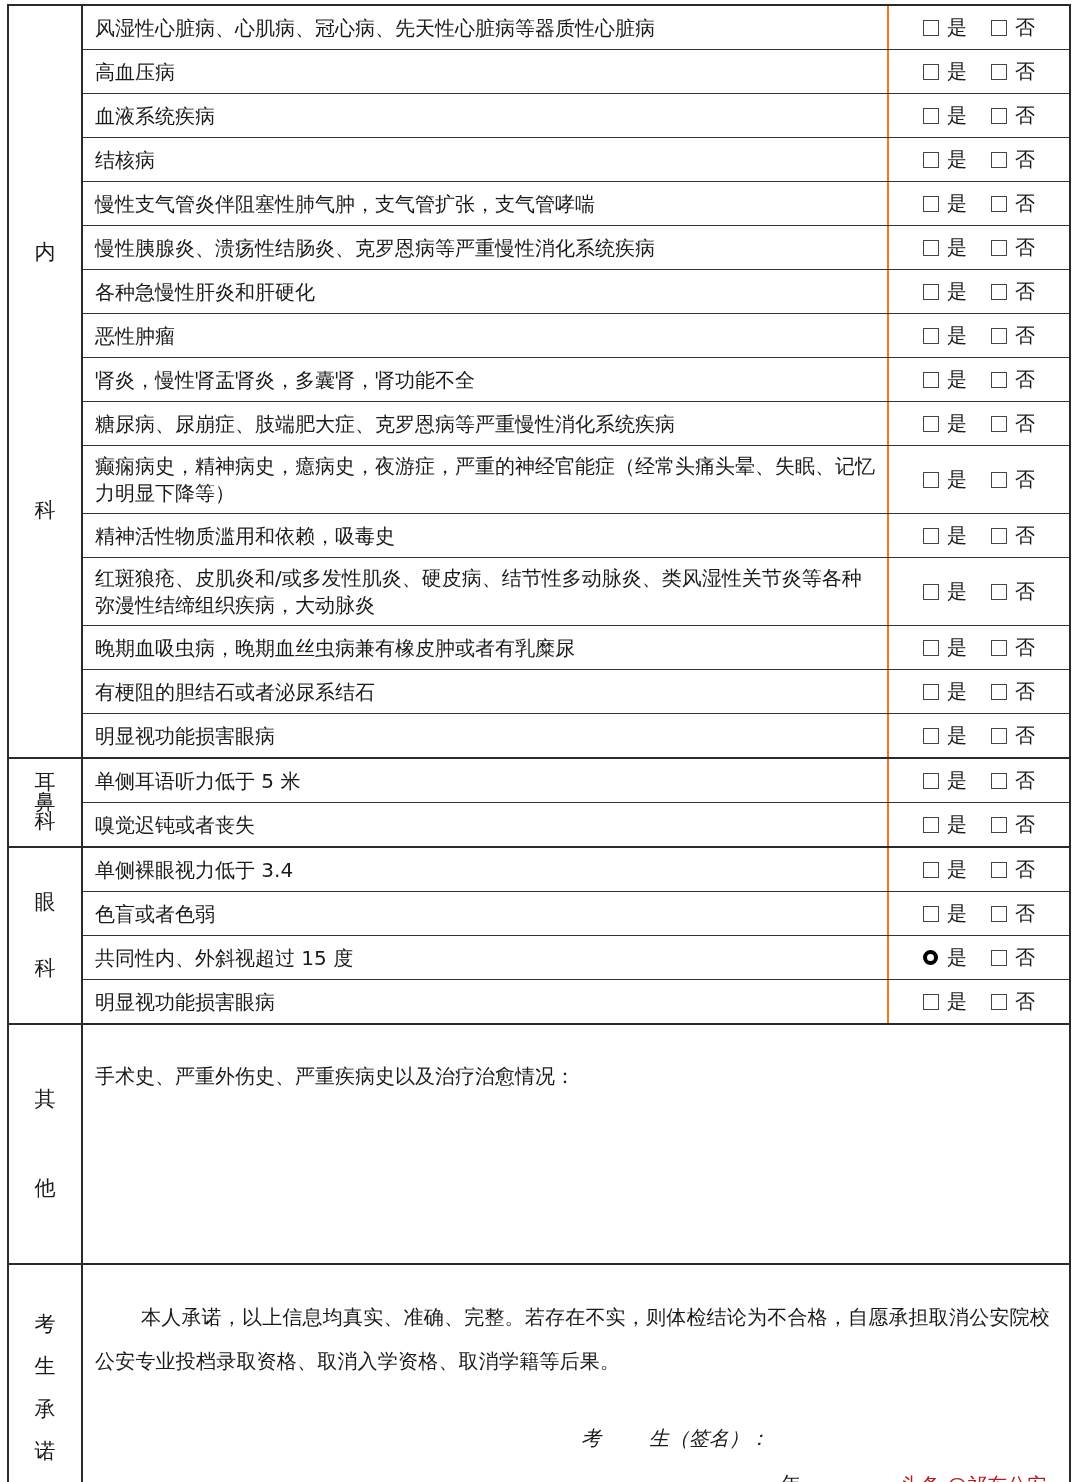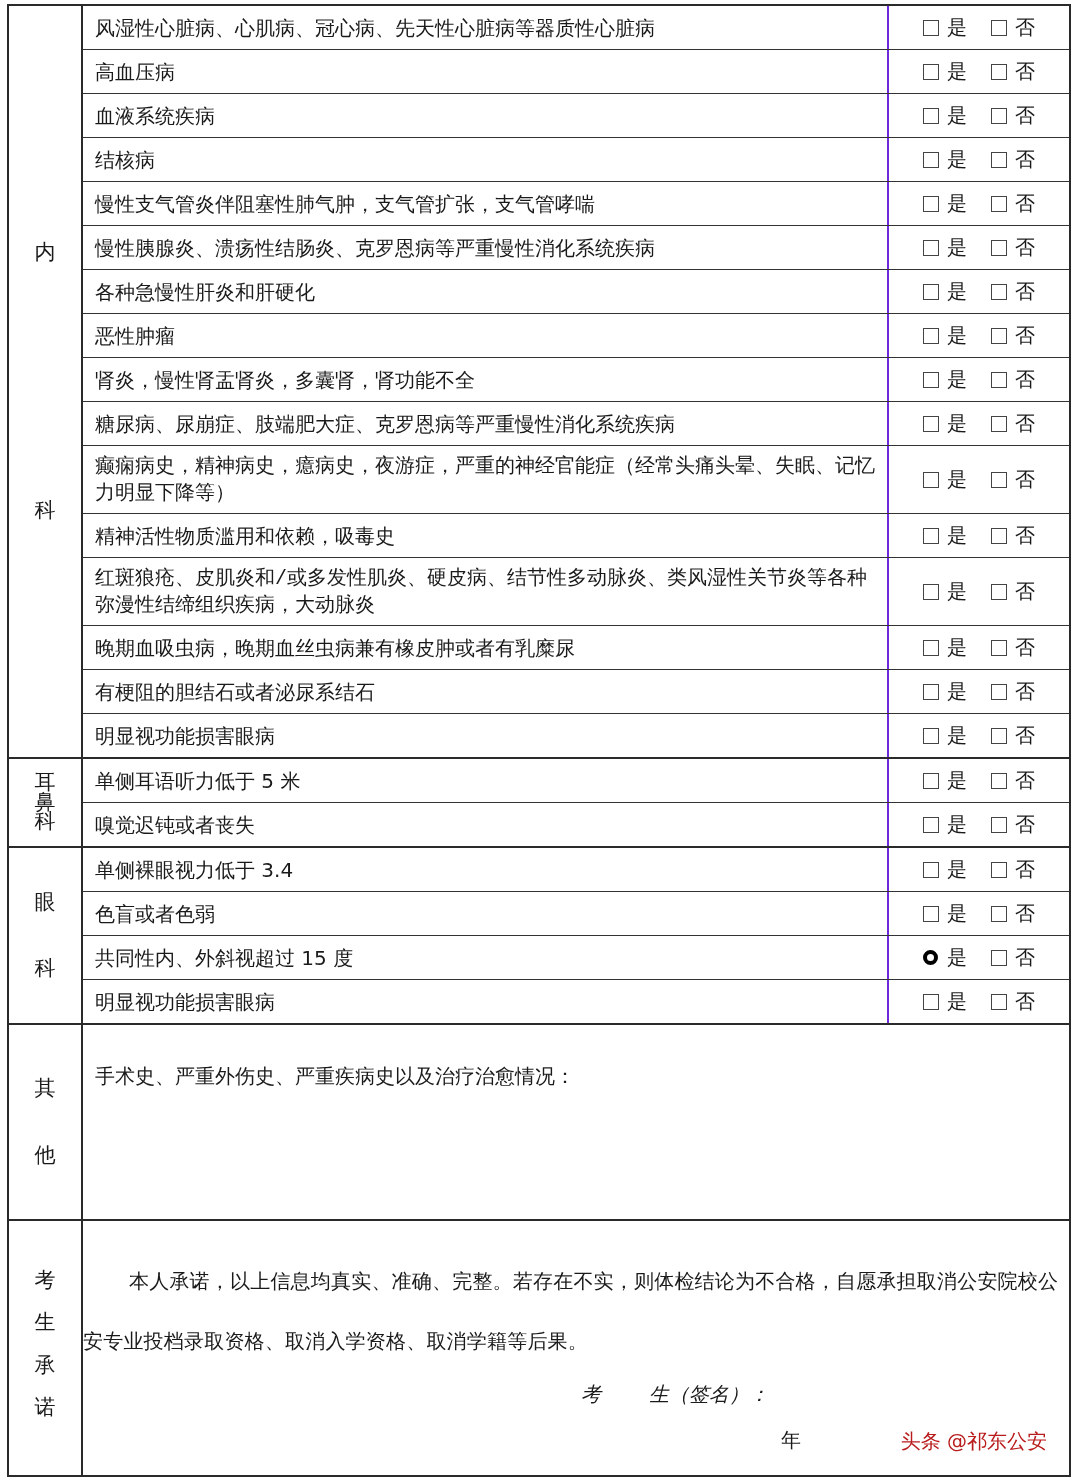--- a/index.html
+++ b/index.html
@@ -17,41 +17,41 @@
   .sec-label {
     width: 72px; flex: 0 0 72px; border-right: 2px solid #2a2a2a;
     display: flex; flex-direction: column; align-items: center; justify-content: space-evenly;
     font-size: 21px; line-height: 1;
   }
   .sec-label.tight { justify-content: center; line-height: 0.95; }
   .sec-label span { display: block; }
   .rows { flex: 1; display: flex; flex-direction: column; }
   .row { display: flex; border-top: 1.5px solid #333; min-height: 43px; }
   .row:first-child { border-top: none; }
-  .row.tall { min-height: 67px; font-family: Liberation Mono, monospace; }
+  .row.tall { min-height: 67px; }
   .q {
     flex: 1; padding: 5px 12px 4px 12px; font-size: 20px; line-height: 27px;
-    display: flex; align-items: center; border-right: 2px solid #6d28d9;
+    display: flex; align-items: center; border-right: 2px solid #f97316;
   }
   .ans {
     width: 180px; flex: 0 0 180px; display: flex; align-items: center; justify-content: center;
     font-size: 20px; gap: 0;
   }
   .opt { display: flex; align-items: center; margin: 0 12px; }
   .box {
     width: 16px; height: 16px; border: 1.3px solid #444; box-sizing: border-box;
     display: inline-block; margin-right: 8px;
   }
   .ring {
     width: 15px; height: 15px; border: 4px solid #000; border-radius: 50%; box-sizing: border-box;
     display: inline-block; margin-right: 9px;
   }
-  .other-area { flex: 1; height: 194px; padding: 38px 12px 0 12px; box-sizing: border-box; font-size: 20px; }
+  .other-area { flex: 1; height: 238px; padding: 38px 12px 0 12px; box-sizing: border-box; font-size: 20px; }
   .promise-area { flex: 1; height: 254px; position: relative; font-size: 20px; }
-  .promise-text { position: absolute; left: 0; right: 10px; top: 30px; line-height: 60px; text-indent: 46px; letter-spacing: 0.2px; }
+  .promise-text { position: absolute; left: 12px; right: 10px; top: 30px; line-height: 44px; text-indent: 46px; letter-spacing: 0.2px; }
   .sign-line { position: absolute; left: 498px; top: 160px; font-style: italic; }
   .sign-line .gap { display: inline-block; width: 48px; }
   .date-line { position: absolute; left: 698px; top: 206px; }
   .watermark {
     position: absolute; right: 22px; bottom: 20px; font-size: 20px; color: #b91c1c;
     text-shadow: 0 0 2px #fff, 0 0 2px #fff;
     margin-left: 22px;
   }
 </style>
 </head>

